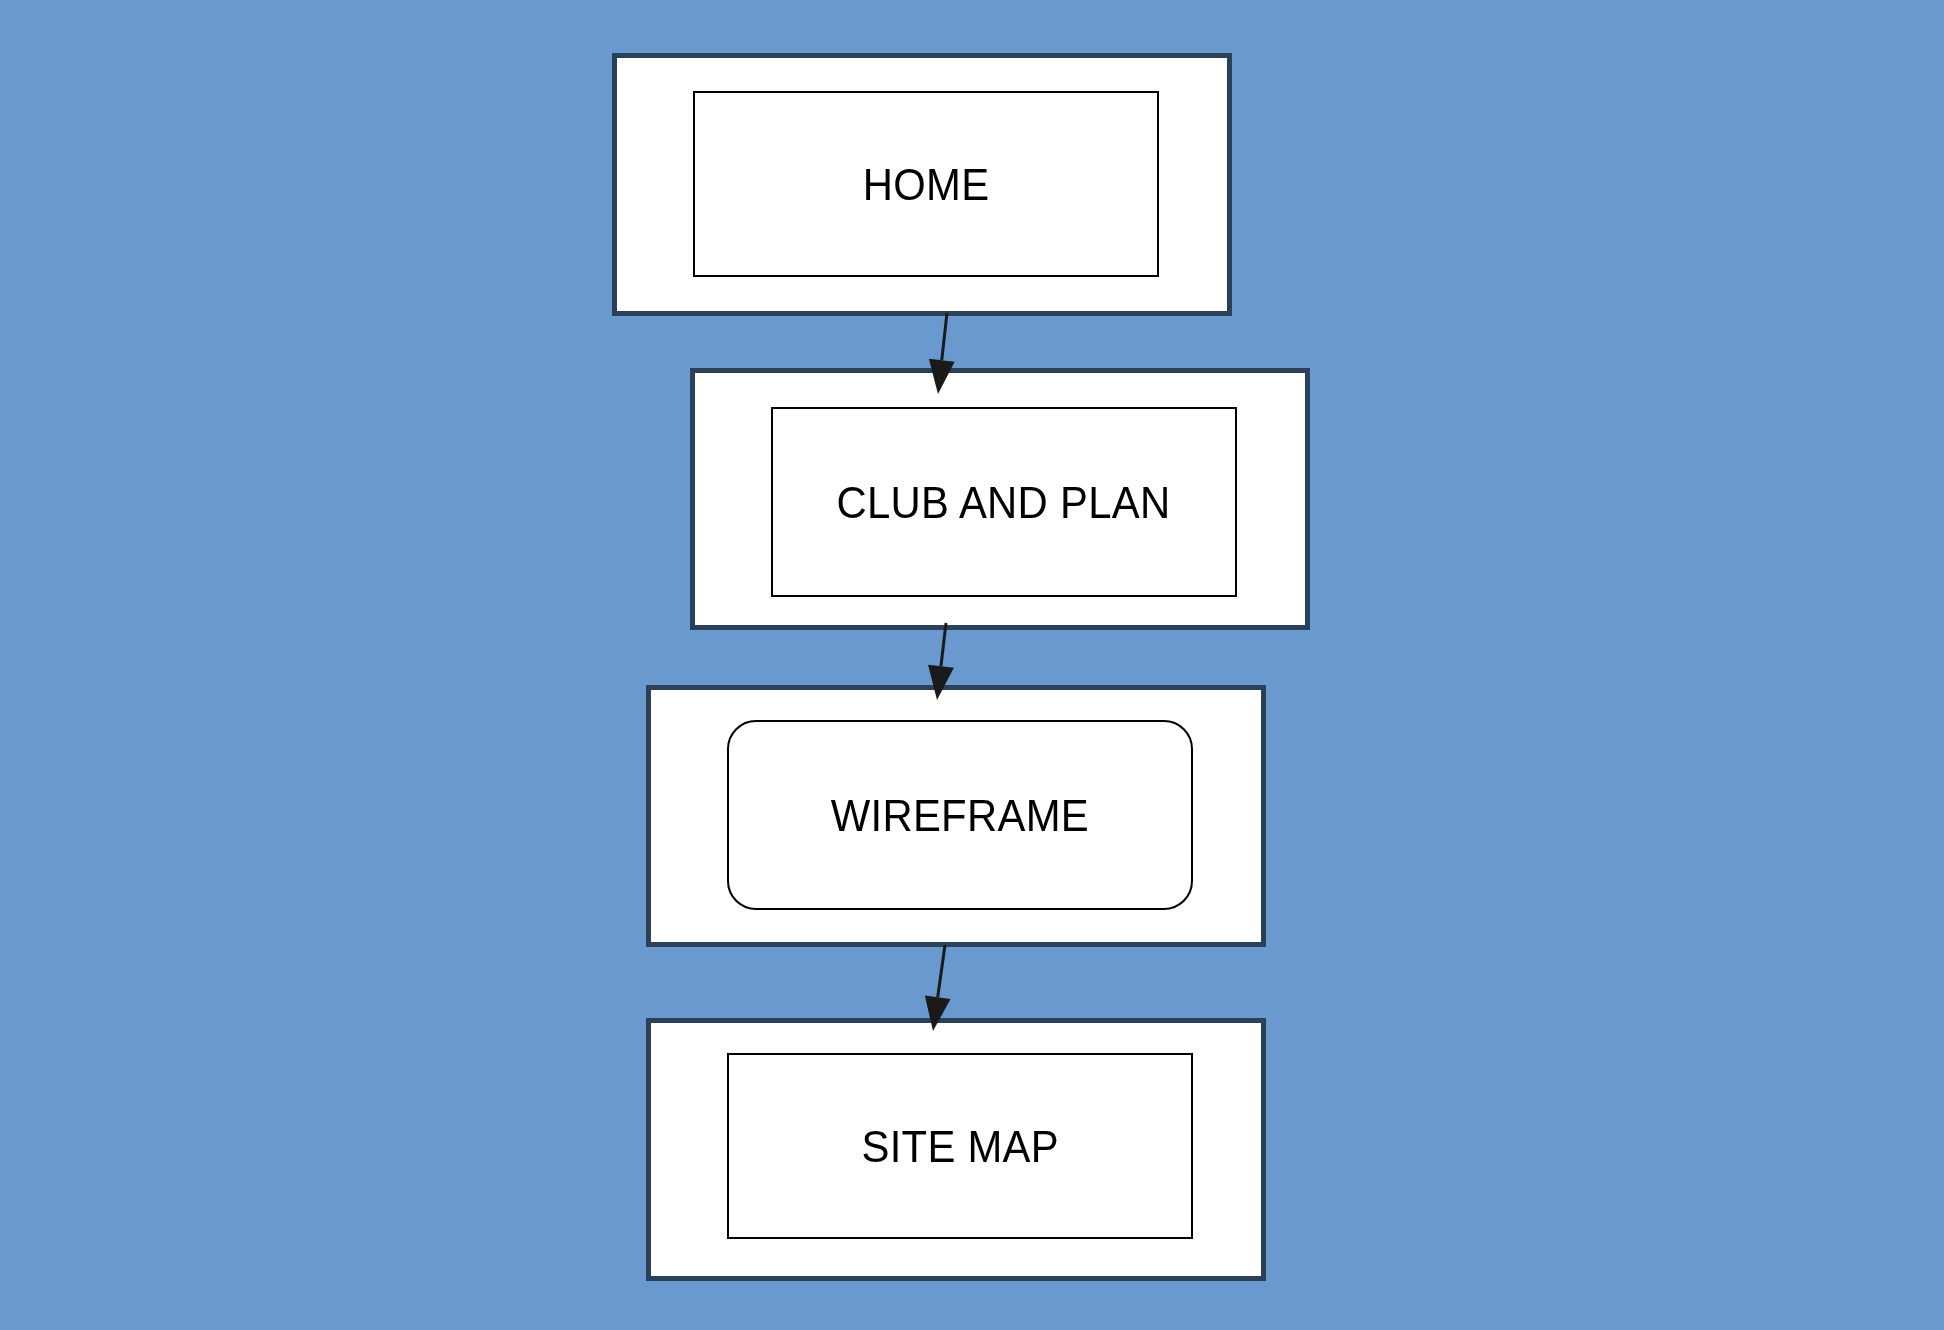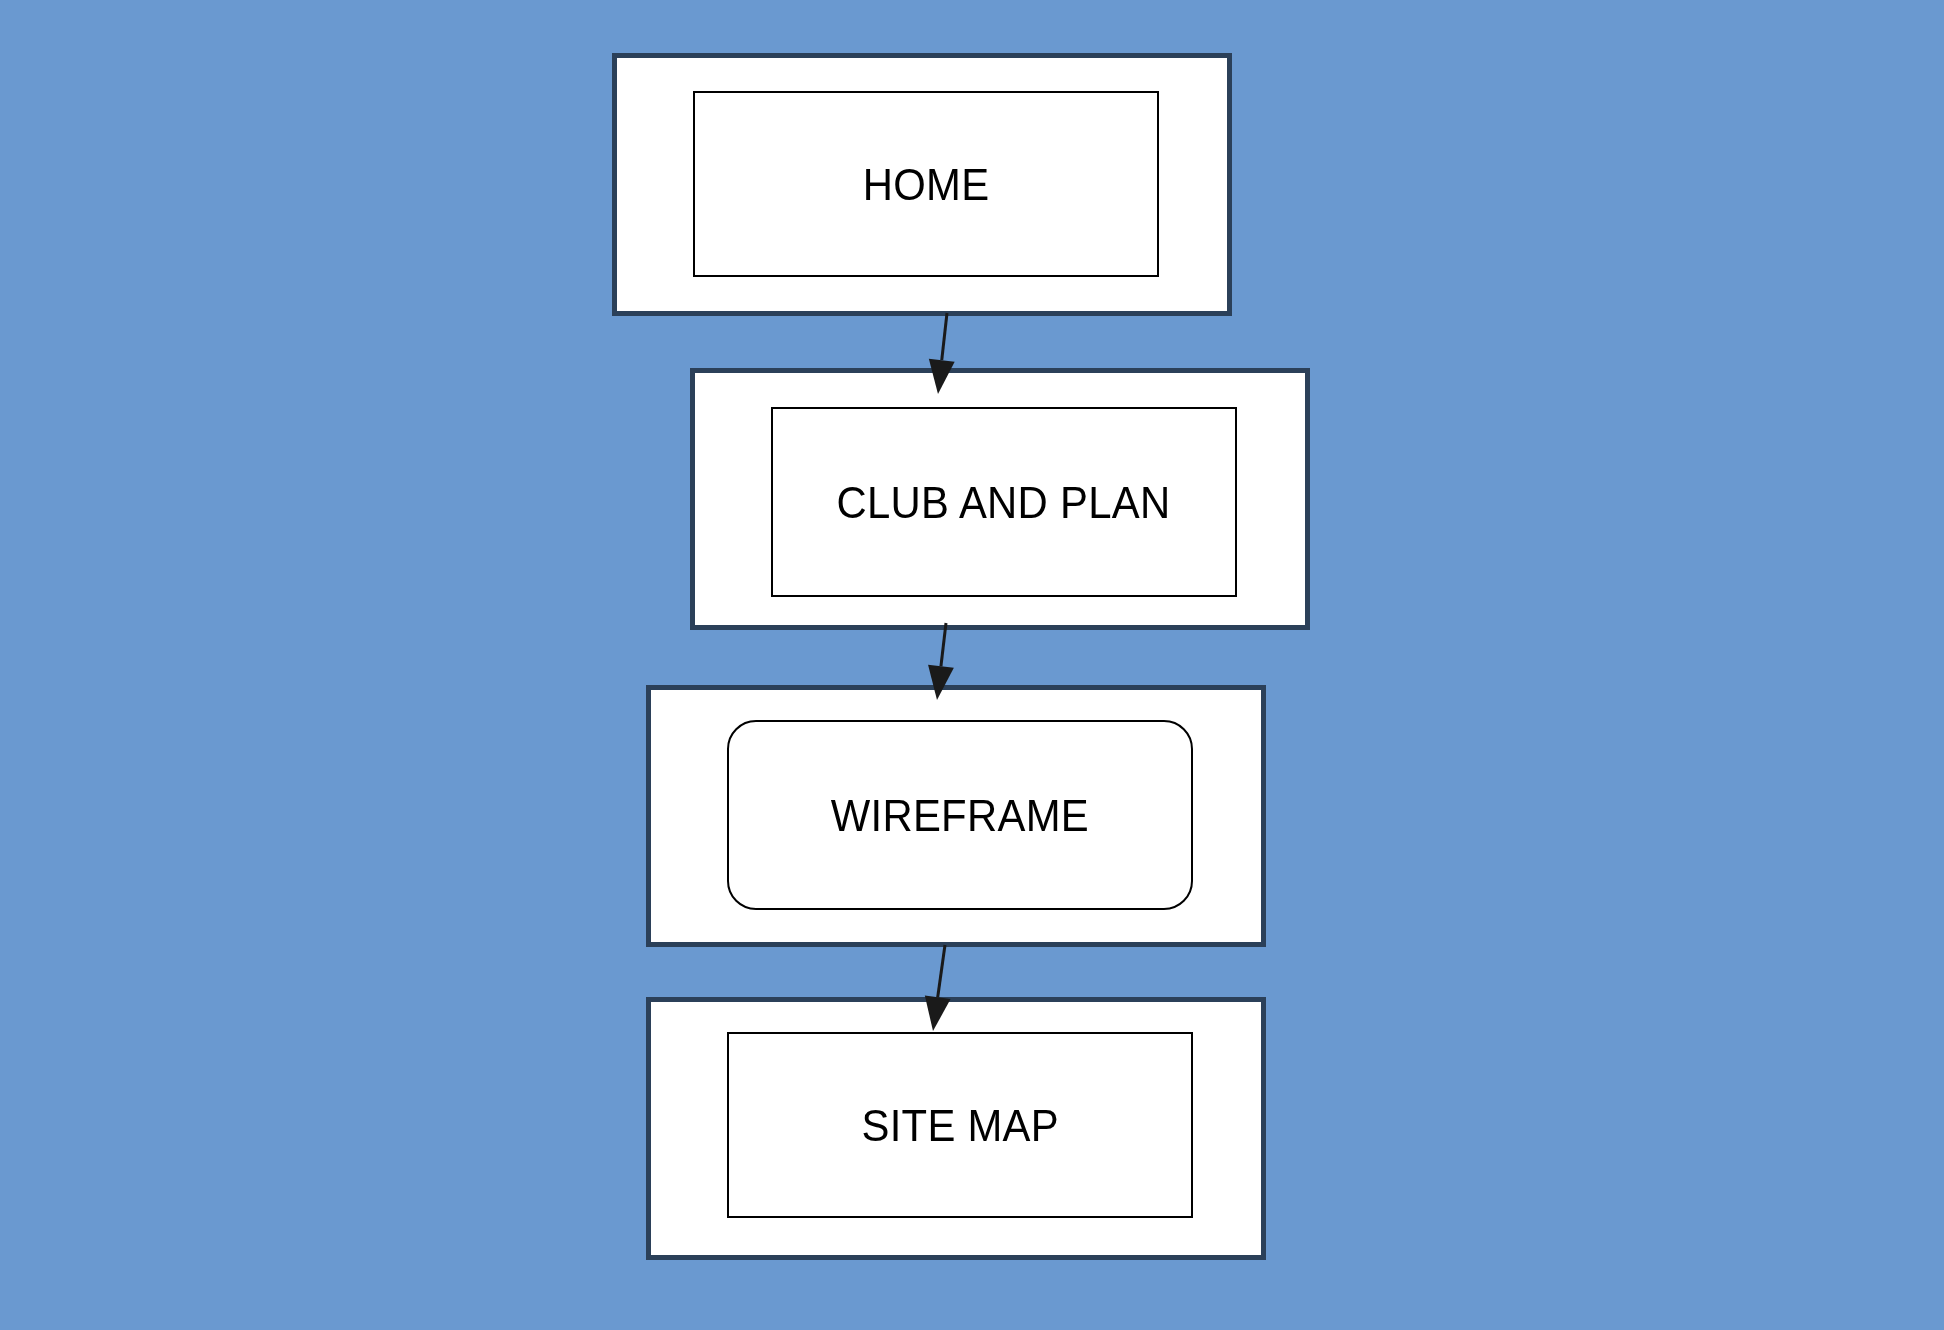--- a/index.html
+++ b/index.html
@@ -76,21 +76,21 @@
       <span class="node-label">CLUB AND PLAN</span>
     </div>
   </div>
 
   <div class="node" id="node-2" style="left: 646px; top: 685px; width: 620px; height: 262px; border-color: rgb(43, 64, 89); background: rgb(255, 255, 255);">
     <div class="node-inner" id="node-inner-2" style="left: 76px; top: 30px; width: 466px; height: 190px; border-color: rgb(0, 0, 0); border-radius: 29px;">
       <span class="node-label">WIREFRAME</span>
     </div>
   </div>
 
-  <div class="node" id="node-3" style="left: 646px; top: 997px; width: 620px; height: 263px; border-color: rgb(43, 64, 89); background: rgb(255, 255, 255);">
+  <div class="node" id="node-3" style="left: 646px; top: 1018px; width: 620px; height: 263px; border-color: rgb(43, 64, 89); background: rgb(255, 255, 255);">
     <div class="node-inner" id="node-inner-3" style="left: 76px; top: 30px; width: 466px; height: 186px; border-color: rgb(0, 0, 0);">
       <span class="node-label">SITE MAP</span>
     </div>
   </div>
 
   <svg id="connectors" viewBox="0 0 1944 1330" xmlns="http://www.w3.org/2000/svg">
       <g>
         <line x1="947" y1="313" x2="941.7546718865448" y2="360.20795302109696" stroke="#1a1a1a" stroke-width="3"></line>
         <polygon points="938,394 928.8341833357878,358.77234318212396 954.6751604373018,361.64356286006995" fill="#1a1a1a"></polygon>
       </g>

